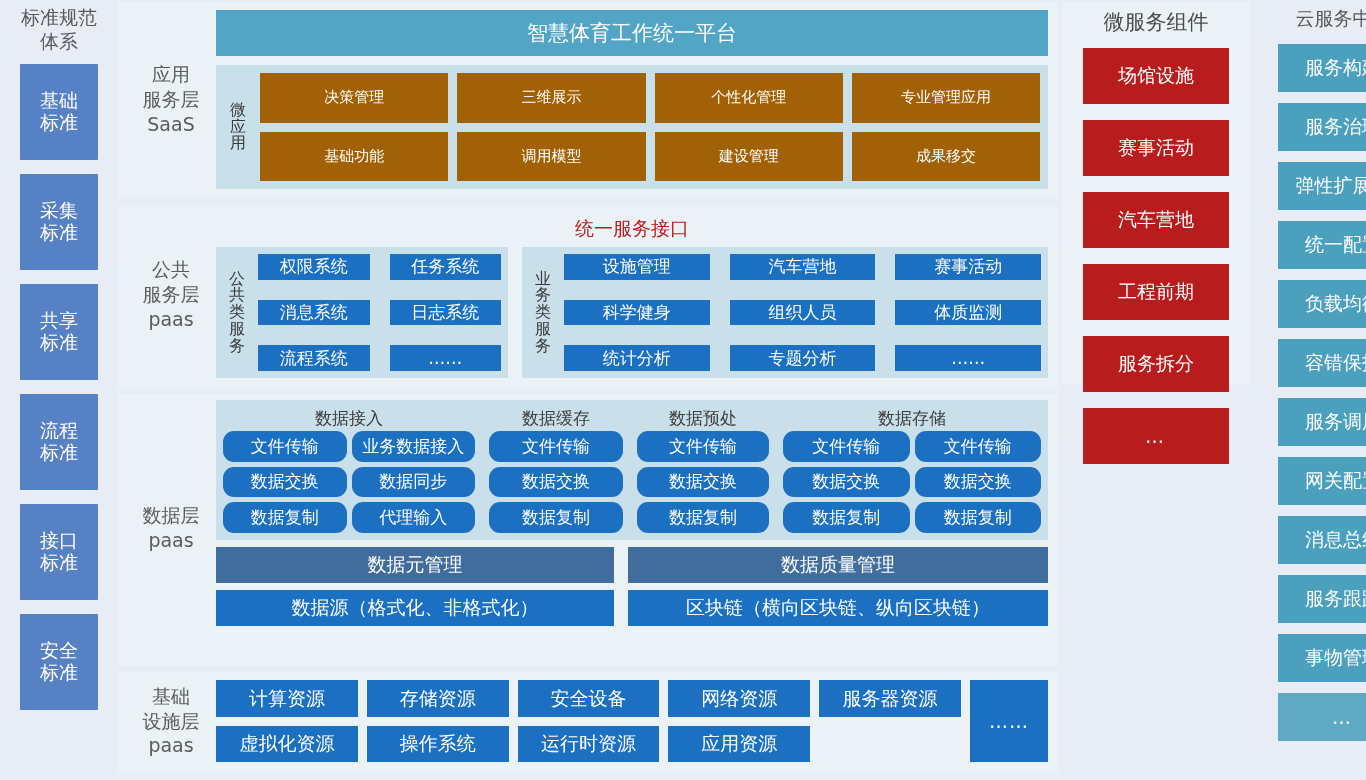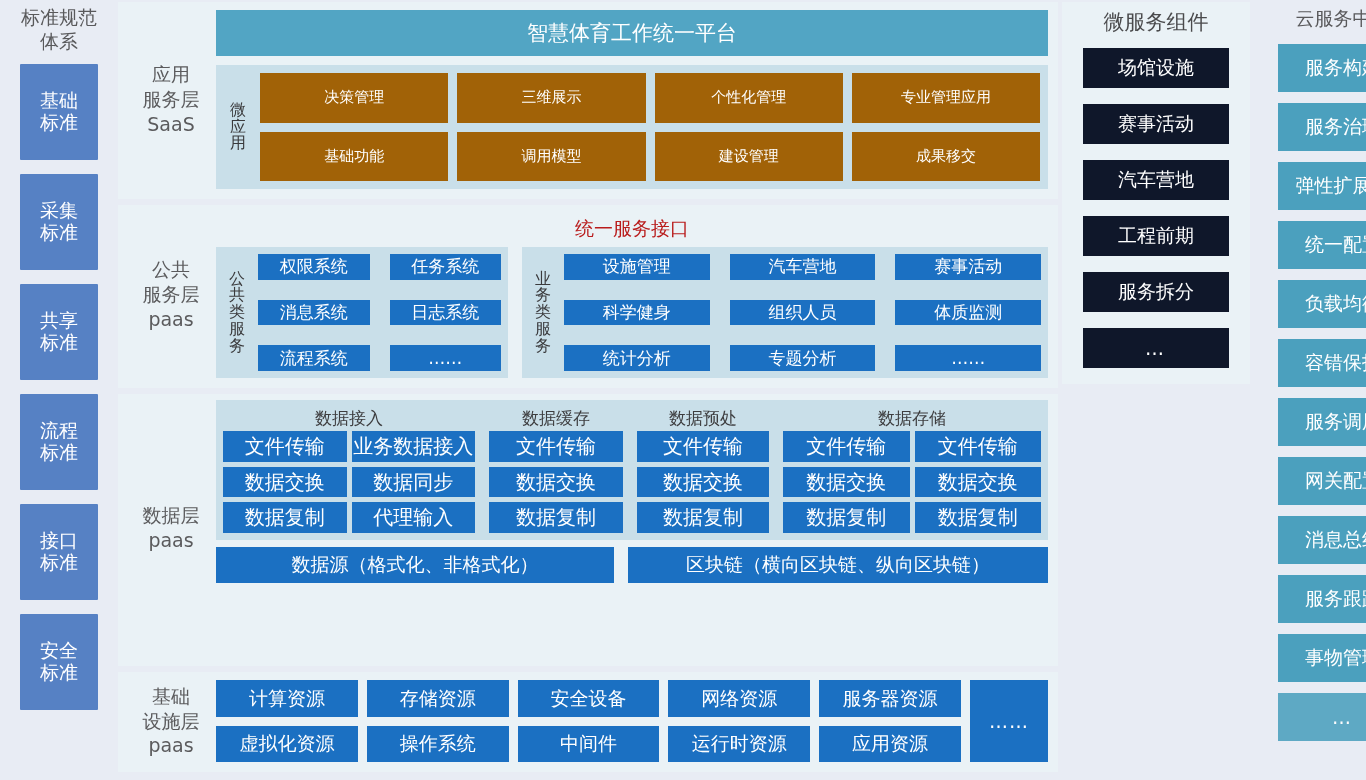--- a/index.html
+++ b/index.html
@@ -108,21 +108,21 @@
   .datal-inner { flex: 1; display: flex; flex-direction: column; }
   .data-title { height: 36px; display: flex; align-items: center; justify-content: center;
                 color: #4a4a4c; font-size: 21px; }
   .data-groups { display: flex; height: 140px; }
   .dgroup { background: #c9dfe9; display: flex; flex-direction: column; padding: 5px 7px 7px; }
   .dgroup .gtitle { color: #3d3d3f; font-size: 17px; text-align: center; height: 26px;
                     display: flex; align-items: center; justify-content: center; }
   .dgroup .ggrid { flex: 1; display: grid; gap: 5px; }
   .dgroup .ggrid.c1 { grid-template-columns: 1fr; grid-template-rows: repeat(3,1fr); }
   .dgroup .ggrid.c2 { grid-template-columns: repeat(2,1fr); grid-template-rows: repeat(3,1fr); }
-  .dgroup .ggrid .bx { background: #1b70c2; font-size: 20px; }
+  .dgroup .ggrid .bx { background: #1b70c2; font-size: 17px; border-radius: 11px; }
   .dg-a { width: 266px; } .dg-b { width: 148px; } .dg-c { width: 146px; } .dg-d { flex: 1; }
 
   .dmanage { display: flex; gap: 14px; margin-top: 7px; height: 36px; }
   .dmanage .bx { background: #416d9d; font-size: 19px; }
   .dmanage .m1 { width: 398px; } .dmanage .m2 { flex: 1; }
   .dsource { display: flex; gap: 14px; margin-top: 7px; height: 36px; }
   .dsource .bx { background: #1b70c2; font-size: 19px; }
   .dsource .s1 { width: 398px; } .dsource .s2 { flex: 1; }
 
   
@@ -137,21 +137,21 @@
 
   
   .mscol {
     width: 188px; flex: none; background: #eaf2f6;
     margin: 2px 4px 0 4px;
     display: flex; flex-direction: column; align-items: center;
     padding-top: 6px; height: 382px;
   }
   .mscol .coltitle { color: #4a4a4c; font-size: 21px; margin-bottom: 12px; font-family: Liberation Serif, serif; }
   .mscol .msbox {
-    width: 146px; height: 40px; background: #0f172a; color: #fff;
+    width: 146px; height: 56px; background: #b91c1c; color: #fff;
     font-size: 19px; margin-bottom: 16px;
     display: flex; align-items: center; justify-content: center;
   }
   .mscol .msbox.dots { letter-spacing: 3px; }
 
   
   .cloudcol {
     width: 178px; flex: none; background: #e8ecf4;
     display: flex; flex-direction: column; align-items: center;
     padding-top: 6px;
@@ -339,20 +339,24 @@
               <div class="ggrid c2">
                 <div class="bx">文件传输</div>
                 <div class="bx">文件传输</div>
                 <div class="bx">数据交换</div>
                 <div class="bx">数据交换</div>
                 <div class="bx">数据复制</div>
                 <div class="bx">数据复制</div>
               </div>
             </div>
           </div>
+        <div class="dmanage">
+          <div class="bx m1">数据元管理</div>
+          <div class="bx m2">数据质量管理</div>
+        </div>
         <div class="dsource">
           <div class="bx s1">数据源（格式化、非格式化）</div>
           <div class="bx s2">区块链（横向区块链、纵向区块链）</div>
         </div>
       </div>
     </div>
 
     <div class="panel layerrow infra">
       <div class="layerlabel">
         <span>基础</span>
@@ -361,21 +365,20 @@
       </div>
       <div class="infra-inner">
         <div class="infra-grid" id="infraGrid">
             <div class="bx">计算资源</div>
             <div class="bx">存储资源</div>
             <div class="bx">安全设备</div>
             <div class="bx">网络资源</div>
             <div class="bx">服务器资源</div>
             <div class="bx">虚拟化资源</div>
             <div class="bx">操作系统</div>
-            <div class="bx">中间件</div>
             <div class="bx">运行时资源</div>
             <div class="bx">应用资源</div>
           </div>
         <div class="infra-more">……</div>
       </div>
     </div>
 
   </div>
 
   <div class="mscol">

